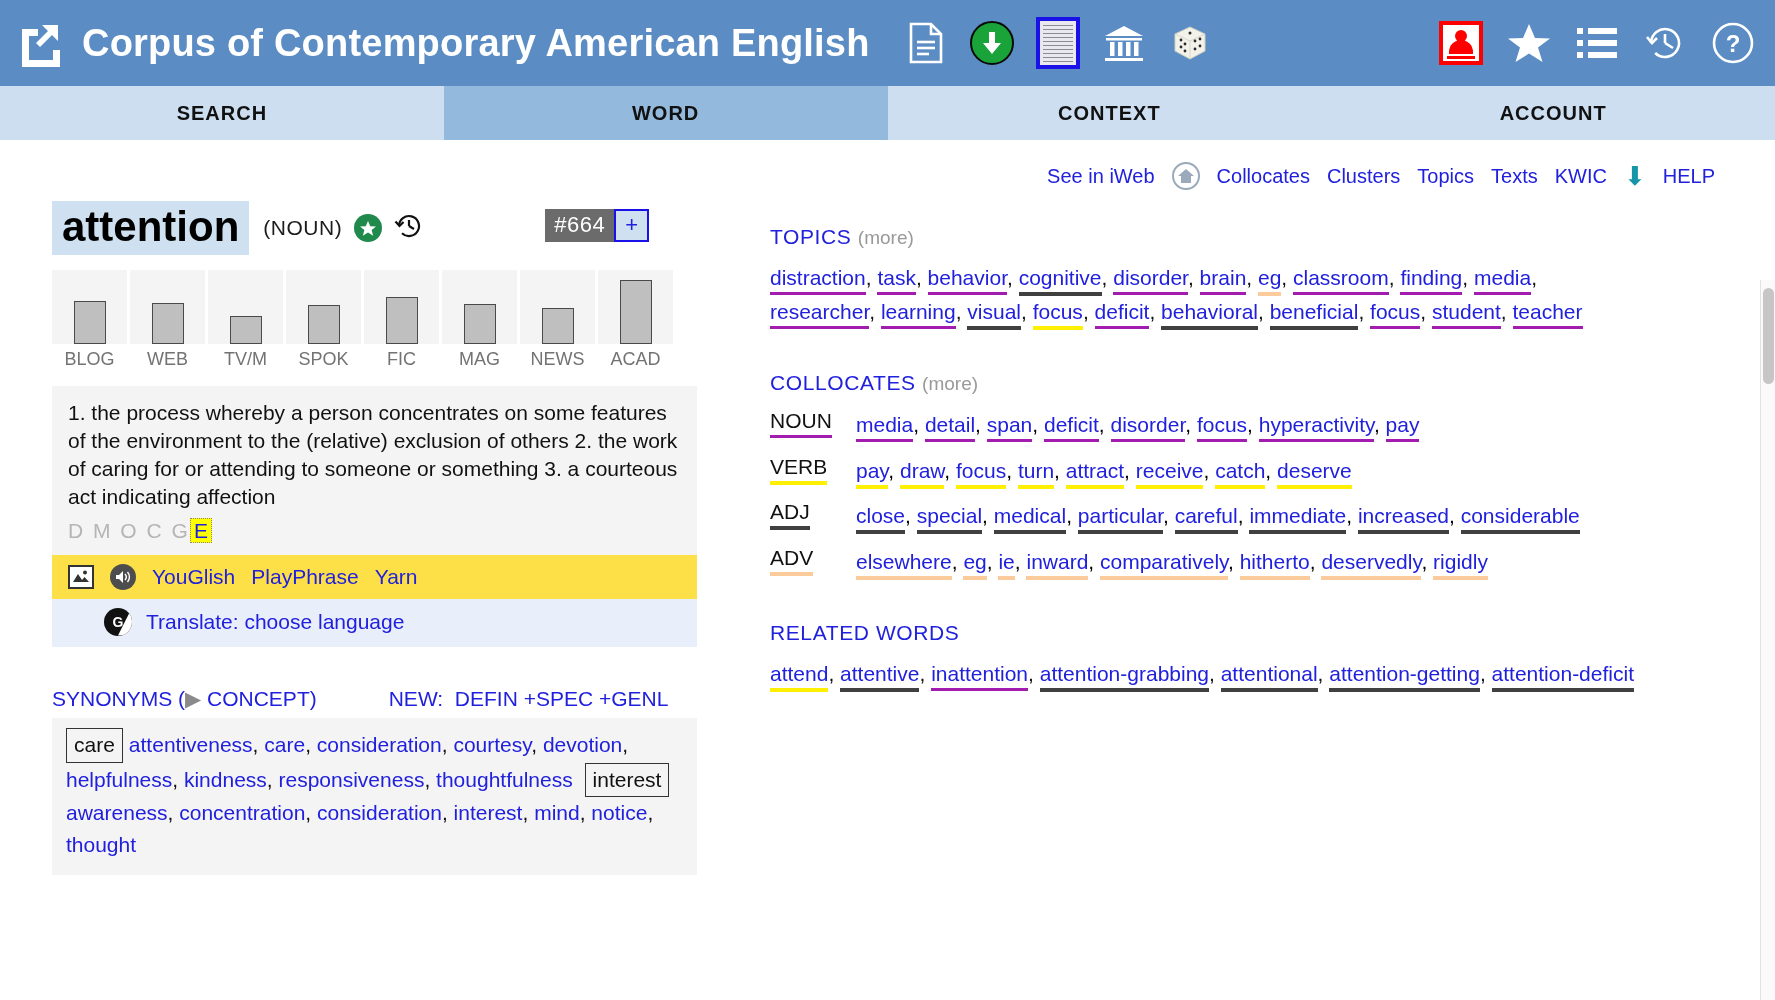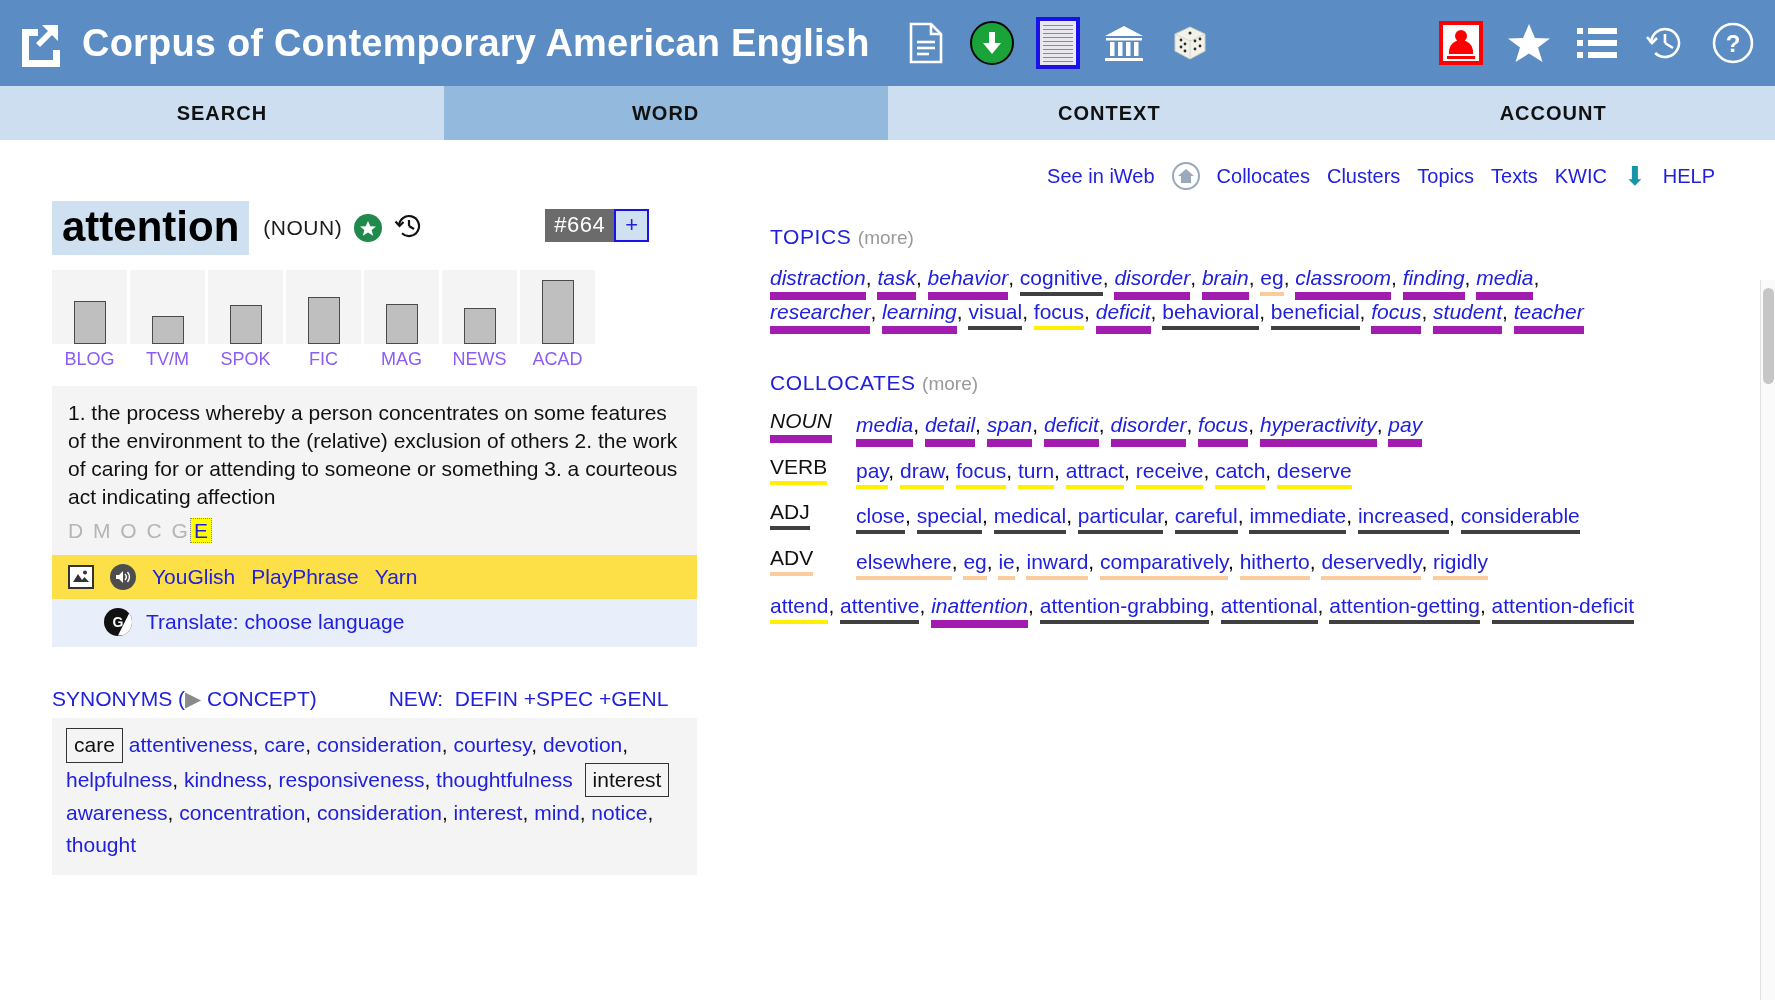--- a/index.html
+++ b/index.html
@@ -132,21 +132,21 @@
   }
 
   
   .chart { display: flex; gap: 3px; margin-top: 14px; }
   .bcol { width: 75px; }
   .bcell {
     height: 74px; background: #f4f4f4;
     display: flex; align-items: flex-end; justify-content: center;
   }
   .bar { width: 32px; background: #bfbfbf; border: 1px solid #4a4a4a; }
-  .blabel { text-align: center; font-size: 18px; color: #8b5cf6; margin-top: 5px; font-weight: 500; }
+  .blabel { text-align: center; font-size: 18px; color: #737373; margin-top: 5px; font-weight: 500; }
 
   
   .defbox {
     margin-top: 16px; background: #f4f4f4;
     padding: 13px 16px 10px 16px;
     font-size: 21px; line-height: 1.33; color: #111;
   }
   .dmocg { margin-top: 6px; font-size: 21px; color: #b5b5b5; letter-spacing: 2px; }
   .dmocg .e {
     background: #ffff00; color: #2020dd; border: 1px dotted #888;
@@ -197,21 +197,21 @@
   .synbox a { color: #2020dd; text-decoration: none; cursor: pointer; }
   .synbox .sep2 { color: #111; }
 
   
   .right { position: absolute; left: 770px; top: 85px; width: 870px; }
   .sect-title { font-size: 21px; color: #2020dd; letter-spacing: .6px; }
   .sect-title .more { color: #999; font-size: 19px; letter-spacing: 0; }
   .wordline { font-size: 21px; line-height: 1.62; color: #2020dd; margin-top: 12px; }
   .wordline .cm { color: #111; }
   .w { text-decoration: none; color: #2020dd; cursor: pointer; padding-bottom: 3px; }
-  .u-blue { border-bottom: 8px solid #a21caf; font-style: italic; }
+  .u-blue { border-bottom: 3px solid #a21caf; }
   .u-green { border-bottom: 4px solid #404040; }
   .u-yellow { border-bottom: 4px solid #ffef00; }
   .u-orange { border-bottom: 4px solid #fbcb9c; }
 
   .colloc-row { display: flex; align-items: flex-start; margin-top: 14px; }
   .pos-lbl {
     width: 86px; flex: 0 0 86px; font-size: 21px; color: #111; padding-bottom: 3px;
   }
   .colloc-words { flex: 1 1 auto; font-size: 21px; line-height: 1.5; }
 
@@ -398,20 +398,26 @@
 
     <div class="chart">
       <div class="bcol">
         <div class="bcell">
             <div class="bar" style="height:43px"></div>
           </div>
         <div class="blabel">BLOG</div>
       </div>
       <div class="bcol">
         <div class="bcell">
+            <div class="bar" style="height:41px"></div>
+          </div>
+        <div class="blabel">WEB</div>
+      </div>
+      <div class="bcol">
+        <div class="bcell">
             <div class="bar" style="height:28px"></div>
           </div>
         <div class="blabel">TV/M</div>
       </div>
       <div class="bcol">
         <div class="bcell">
             <div class="bar" style="height:39px"></div>
           </div>
         <div class="blabel">SPOK</div>
       </div>
@@ -524,19 +530,22 @@
         <div class="colloc-row">
           <div class="pos-lbl"><span class="w u-green" style="color: rgb(17, 17, 17);">ADJ</span></div>
           <div class="colloc-words"><a class="w u-green">close</a><span class="cm">, </span><a class="w u-green">special</a><span class="cm">, </span><a class="w u-green">medical</a><span class="cm">, </span><a class="w u-green">particular</a><span class="cm">, </span><a class="w u-green">careful</a><span class="cm">, </span><a class="w u-green">immediate</a><span class="cm">, </span><a class="w u-green">increased</a><span class="cm">, </span><a class="w u-green">considerable</a></div>
         </div>
         <div class="colloc-row">
           <div class="pos-lbl"><span class="w u-orange" style="color: rgb(17, 17, 17);">ADV</span></div>
           <div class="colloc-words"><a class="w u-orange">elsewhere</a><span class="cm">, </span><a class="w u-orange">eg</a><span class="cm">, </span><a class="w u-orange">ie</a><span class="cm">, </span><a class="w u-orange">inward</a><span class="cm">, </span><a class="w u-orange">comparatively</a><span class="cm">, </span><a class="w u-orange">hitherto</a><span class="cm">, </span><a class="w u-orange">deservedly</a><span class="cm">, </span><a class="w u-orange">rigidly</a></div>
         </div>
       </div>
 
+    <div class="sect-title" style="margin-top:44px">
+      <span>RELATED WORDS</span>
+    </div>
     <div class="wordline" id="related-line"><a class="w u-yellow">attend</a><span class="cm">, </span><a class="w u-green">attentive</a><span class="cm">, </span><a class="w u-blue">inattention</a><span class="cm">, </span><a class="w u-green">attention-grabbing</a><span class="cm">, </span><a class="w u-green">attentional</a><span class="cm">, </span><a class="w u-green">attention-getting</a><span class="cm">, </span><a class="w u-green">attention-deficit</a></div>
   </div>
 
   <div class="scrollbar">
     <div class="scrollthumb"></div>
   </div>
 </div>
 
 </body></html>

